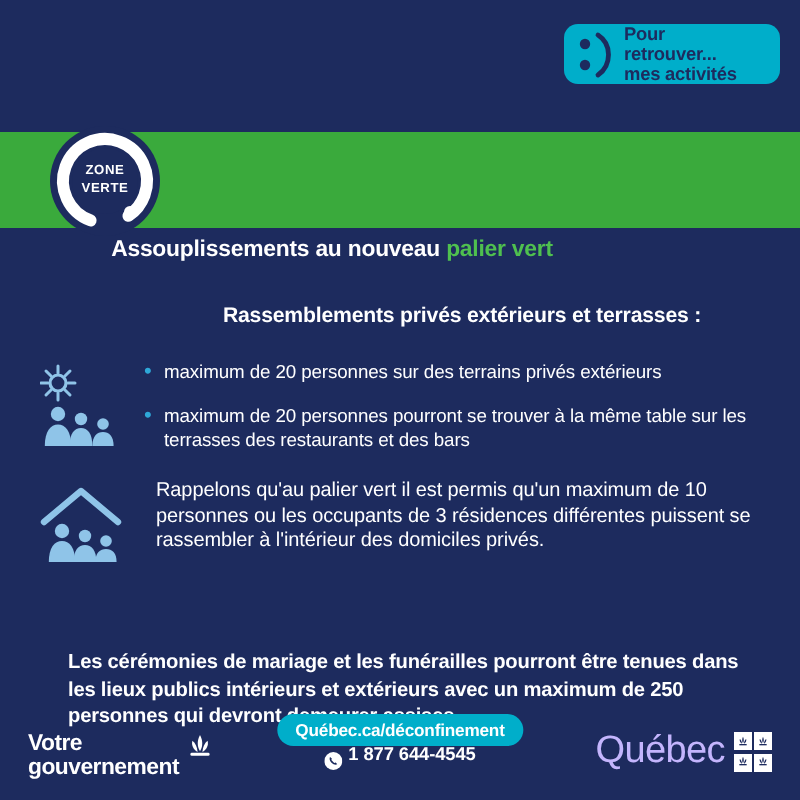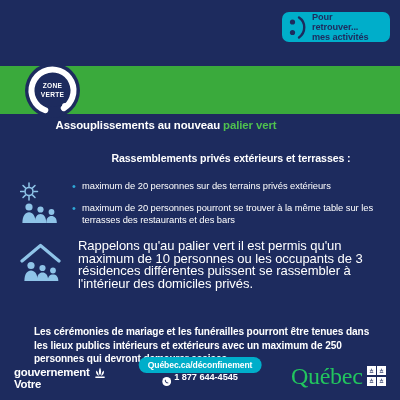--- a/index.html
+++ b/index.html
@@ -176,21 +176,21 @@
     top: 240px;
     left: 20px;
     width: 368px;
     display: flex;
     align-items: flex-start;
   }
   .home-text {
     flex: 1 1 auto;
     padding-left: 10px;
     color: #ffffff;
-    font-size: 13px;
+    font-size: 10px;
     line-height: 12.6px;
     letter-spacing: -0.05px;
   }
 
   
   .ceremonies {
     position: absolute;
     top: 297px;
     left: 34px;
     width: 336px;
@@ -254,23 +254,23 @@
   }
 
   .quebec-logo {
     position: absolute;
     right: 14px;
     top: 366px;
     display: flex;
     align-items: center;
   }
   .q-word {
-    color: #22c55e;
-    font-family: Liberation Serif, serif;
-    font-size: 24px;
+    color: #c4b5fd;
+    font-family: Liberation Sans, sans-serif;
+    font-size: 19px;
     line-height: 20px;
     letter-spacing: -0.3px;
   }
   .q-flag {
     margin-left: 4px;
     display: grid;
     grid-template-columns: 9px 9px;
     grid-template-rows: 9px 9px;
     gap: 1.5px;
   }
@@ -385,22 +385,22 @@
       <svg width="9" height="9" viewBox="0 0 12 12" aria-hidden="true">
         <circle cx="6" cy="6" r="6" fill="#ffffff"></circle>
         <path d="M3.8 3.4 C3.2 4.4 3.6 6 4.8 7.2 C6 8.4 7.6 8.8 8.6 8.2 L7.6 7 L6.6 7.3 L4.7 5.4 L5 4.4 Z" fill="#1d2b5e"></path>
       </svg>
     </span>
     <span class="phone-number">1 877 644-4545</span>
   </div>
 
   <div class="votre-gouv">
     <div class="vg-text">
+      <div>Votre</div>
       <div>gouvernement</div>
-      <div>Votre</div>
     </div>
     <span class="vg-fleur">
       <svg width="16" height="14" viewBox="0 0 16 14" aria-hidden="true">
         <path d="M8 0.5 C6.6 3 6.4 6.2 8 8.6 C9.6 6.2 9.4 3 8 0.5 Z" fill="#ffffff"></path>
         <path d="M4.2 3.4 C3.6 5.6 4.6 7.8 6.8 9 C6.6 6.6 5.8 4.6 4.2 3.4 Z" fill="#ffffff"></path>
         <path d="M11.8 3.4 C12.4 5.6 11.4 7.8 9.2 9 C9.4 6.6 10.2 4.6 11.8 3.4 Z" fill="#ffffff"></path>
         <rect x="3.2" y="9.4" width="9.6" height="1.5" rx="0.7" fill="#ffffff"></rect>
       </svg>
     </span>
   </div>

